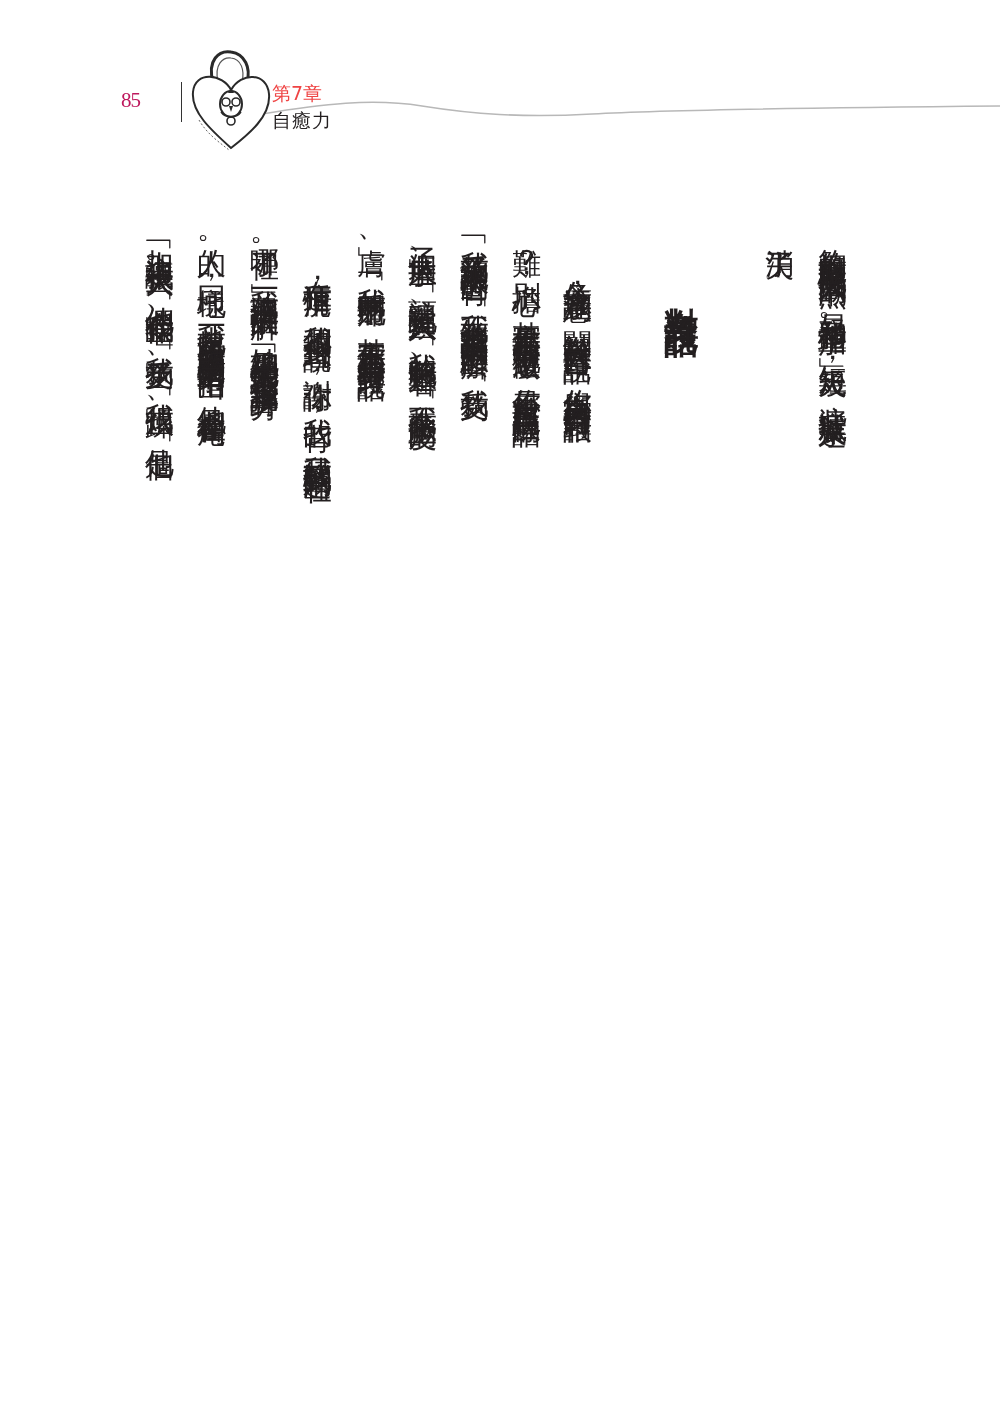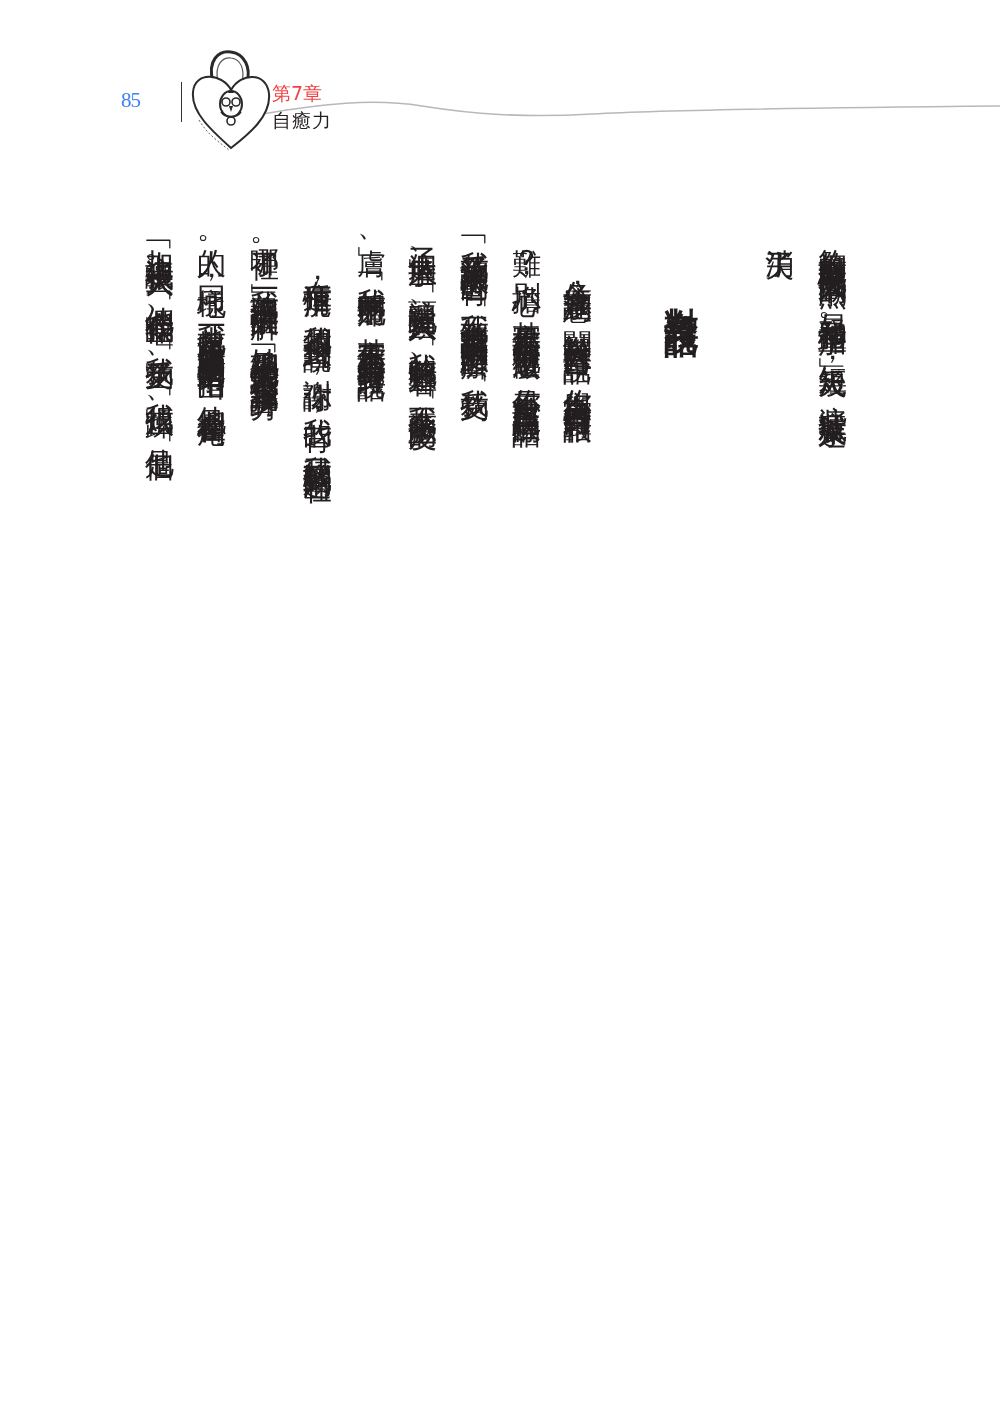--- a/index.html
+++ b/index.html
@@ -1,20 +1,20 @@
 <!DOCTYPE html>
 <html><head>
   <meta charset="utf-8">
   <style>
     html, body { margin: 0; padding: 0; background: #ffffff; }
     body { width: 1000px; height: 1419px; position: relative; overflow: hidden;
            font-family: "DejaVu Serif", "Liberation Serif", serif; color: #231f20; }
     .header { position: absolute; left: 0; top: 0; width: 1000px; height: 160px; }
     .page-number { position: absolute; left: 121px; top: 88px; font-size: 21px;
-                   font-family: "Liberation Serif", serif; color: #3b82f6; letter-spacing: -1px; }
+                   font-family: "Liberation Serif", serif; color: #be185d; letter-spacing: -1px; }
     .divider-bar { position: absolute; left: 181px; top: 82px; width: 1px; height: 40px; background: #333; }
     .lock-icon { position: absolute; left: 185px; top: 46px; width: 92px; height: 108px; }
     .chapter-label { position: absolute; left: 272px; top: 81px; font-size: 19px;
                      font-family: "DejaVu Sans", sans-serif; color: #ef4444; }
     .chapter-title { position: absolute; left: 272px; top: 108px; font-size: 19px;
                      font-family: "DejaVu Sans", sans-serif; color: #231f20; letter-spacing: 1px; }
     .header-line { position: absolute; left: 262px; top: 90px; width: 738px; height: 30px; }
 
     .body-text { position: absolute; top: 226px; height: 1060px;
                  writing-mode: vertical-rl; text-orientation: upright;

